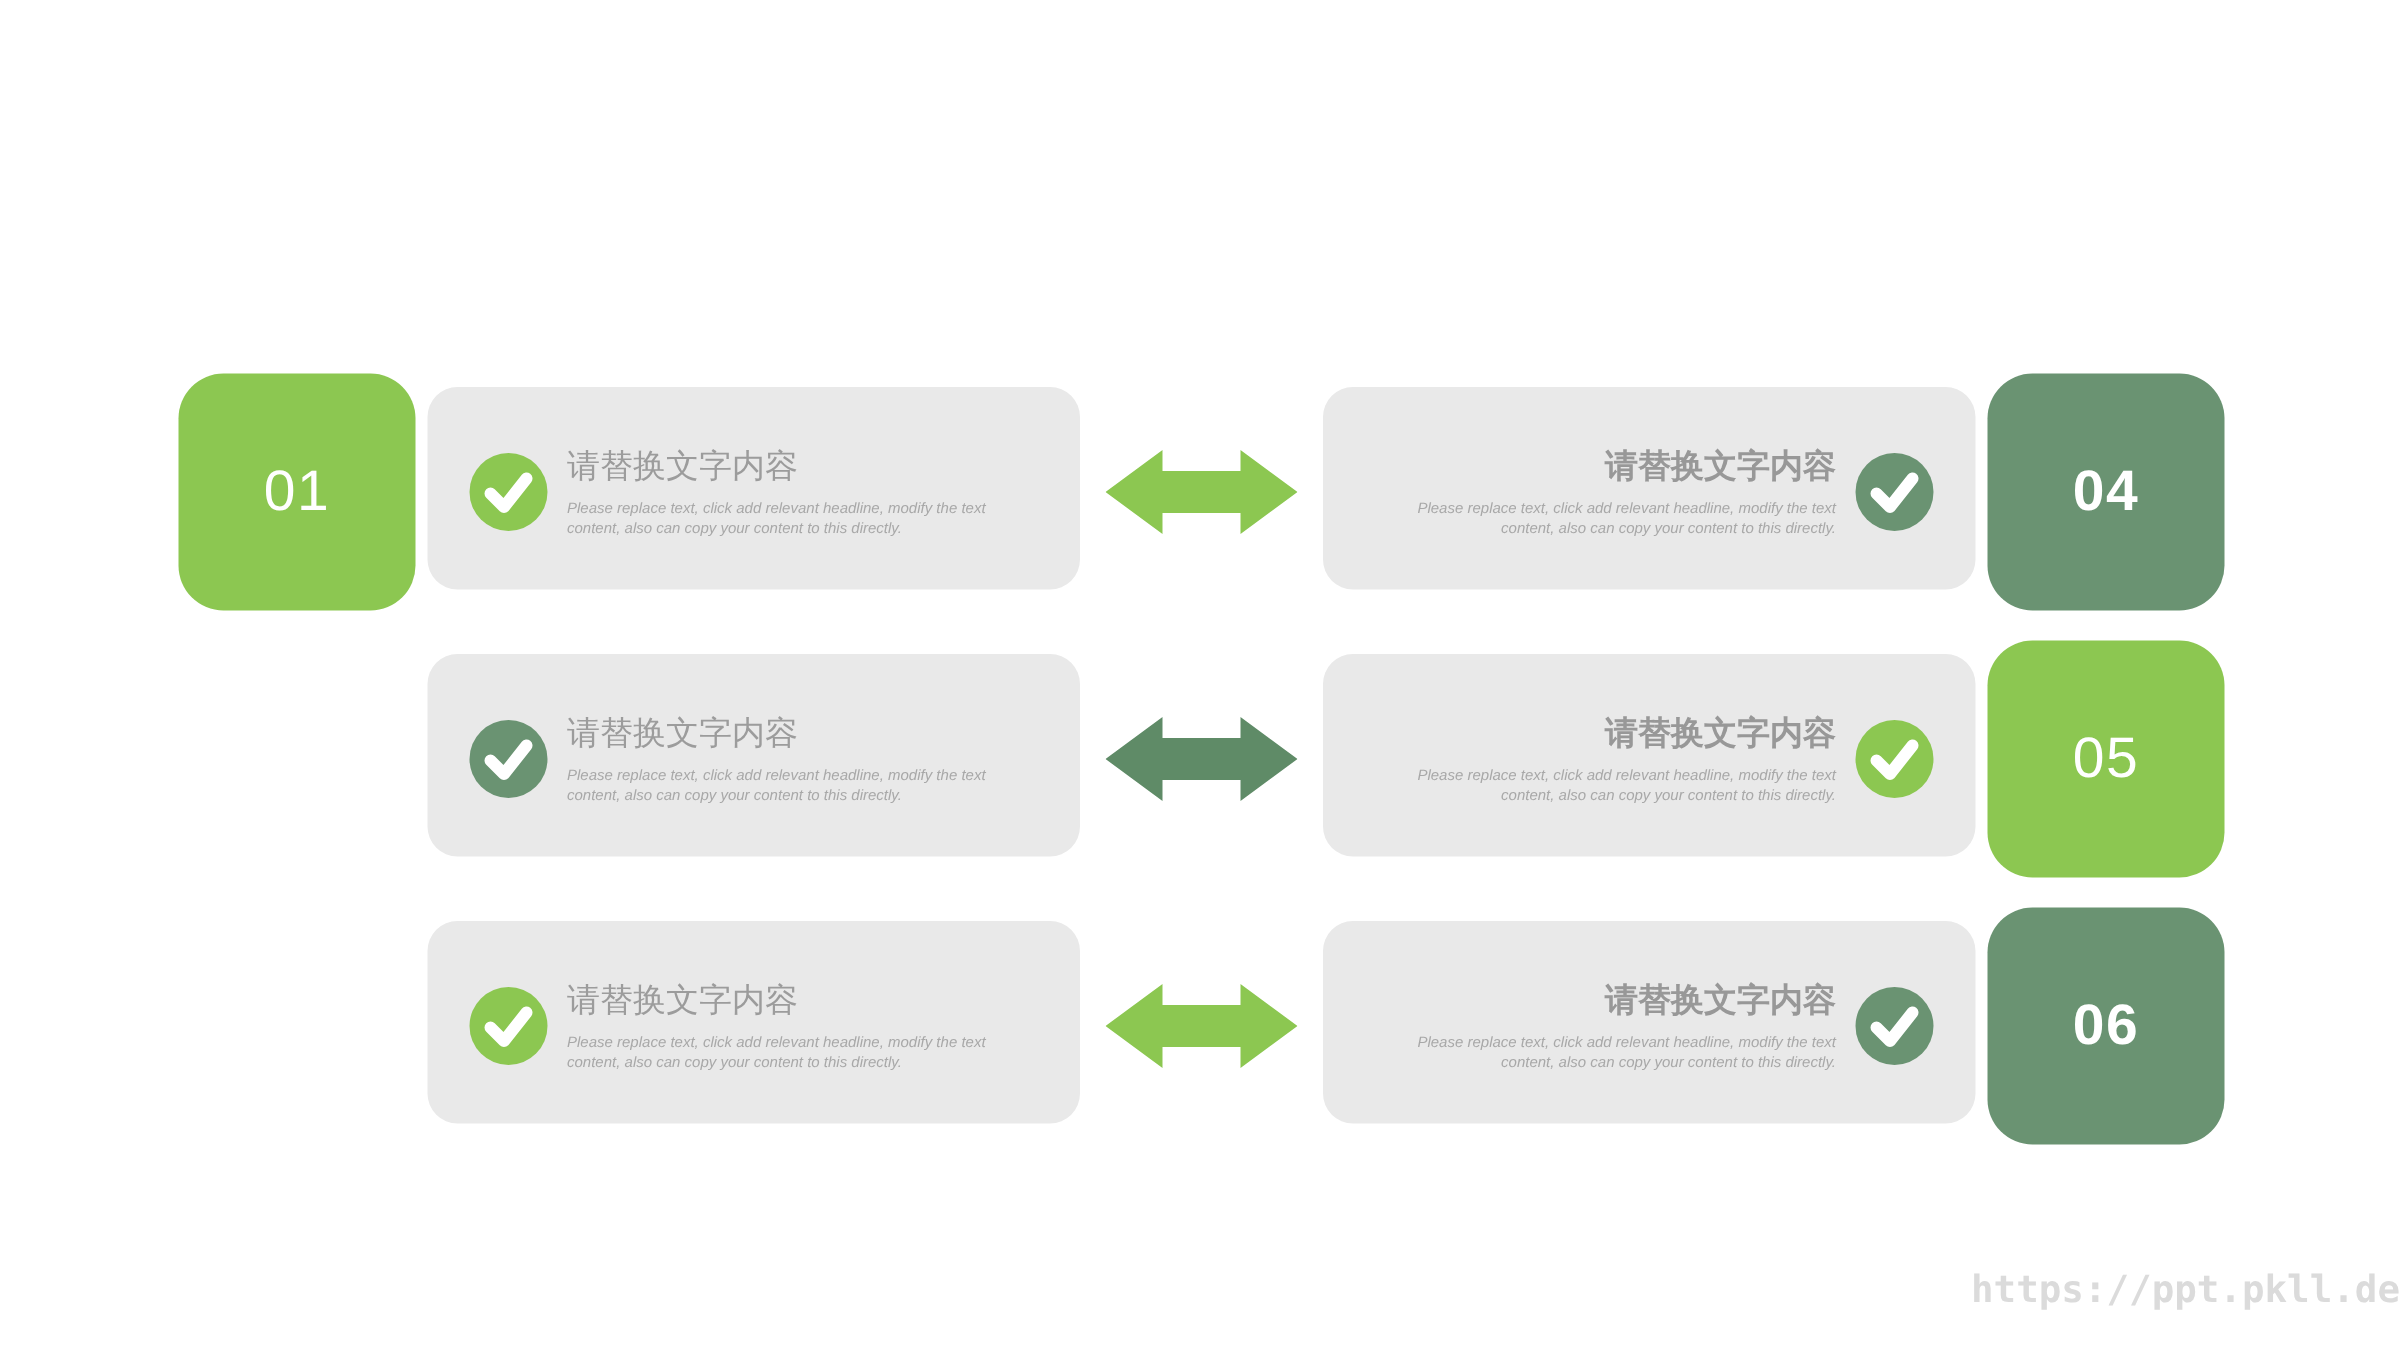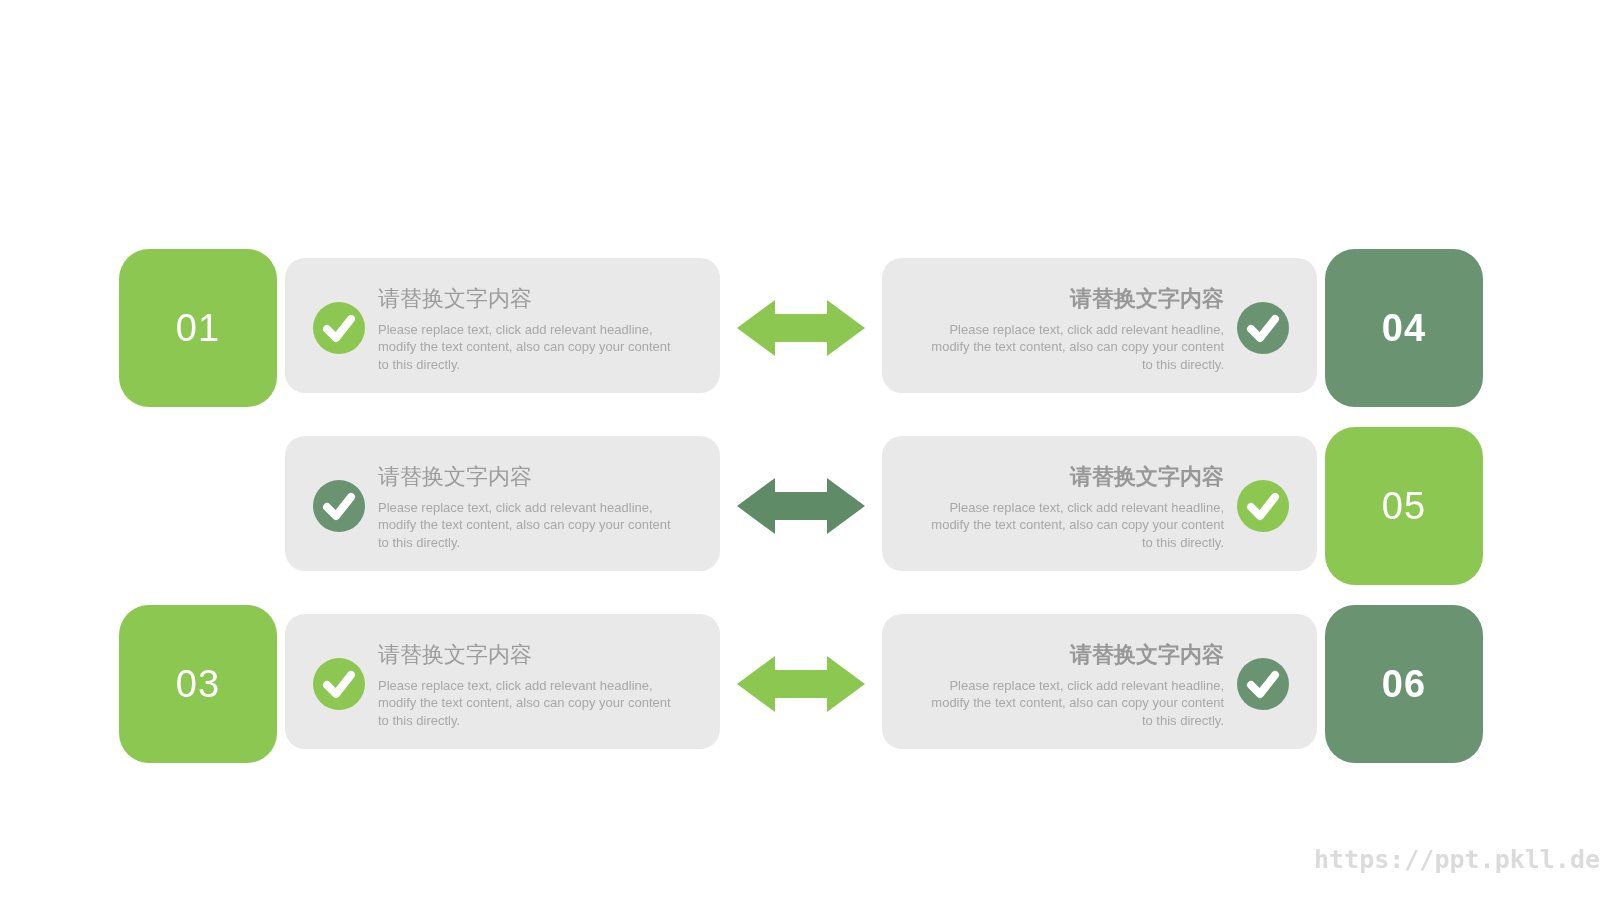--- a/index.html
+++ b/index.html
@@ -33,21 +33,21 @@
   .item.left .check{left:194px;}
   .item.right .check{right:194px;}
   .variant-light .num-square,.variant-light .check{background:var(--light-green);}
   .variant-dark .num-square,.variant-dark .check{background:var(--dark-green);font-weight:bold;}
 
   .texts{position:absolute;top:50%;transform:translateY(-50%);width:295px;}
   .item.left .texts{left:259px;text-align:left;}
   .item.right .texts{right:259px;text-align:right;}
   .item-title{font-size:22px;color:#9C9C9C;margin-bottom:7px;}
   .item.right .item-title{font-weight:700;color:#989898;}
-  .item-body{font-size:13px;color:#A8A8A8;line-height:1.33;}
+  .item-body{font-size:10px;color:#A8A8A8;line-height:1.33;font-style:italic;}
 
   .arrow-cell{flex:1;display:flex;align-items:center;justify-content:center;}
   .arrow svg{display:block;}
   .arrow.variant-light polygon{fill:var(--light-green);}
   .arrow.variant-dark polygon{fill:var(--arrow-dark);}
 
   .watermark{
     position:absolute;bottom:26px;left:0;width:100%;text-align:right;
     font-family:"DejaVu Sans Mono",monospace;font-weight:700;
     font-size:25px;color:#DBDBDB;letter-spacing:0px;
@@ -128,21 +128,20 @@
         <div class="texts">
           <div class="item-title">请替换文字内容</div>
           <div class="item-body">Please replace text, click add relevant headline, modify the text content, also can copy your content to this directly.</div>
         </div>
       </div>
     </div>
 
     <div class="row">
       <div class="item left variant-light">
         <div class="card"></div>
-        <div class="num-square">03</div>
         <div class="check">
           <svg width="52" height="52" viewBox="0 0 52 52">
               <path d="M14 27 L23 36 L38 17" fill="none" stroke="#FFFFFF" stroke-width="8" stroke-linecap="round" stroke-linejoin="round"></path>
             </svg>
         </div>
         <div class="texts">
           <div class="item-title">请替换文字内容</div>
           <div class="item-body">Please replace text, click add relevant headline, modify the text content, also can copy your content to this directly.</div>
         </div>
       </div>

